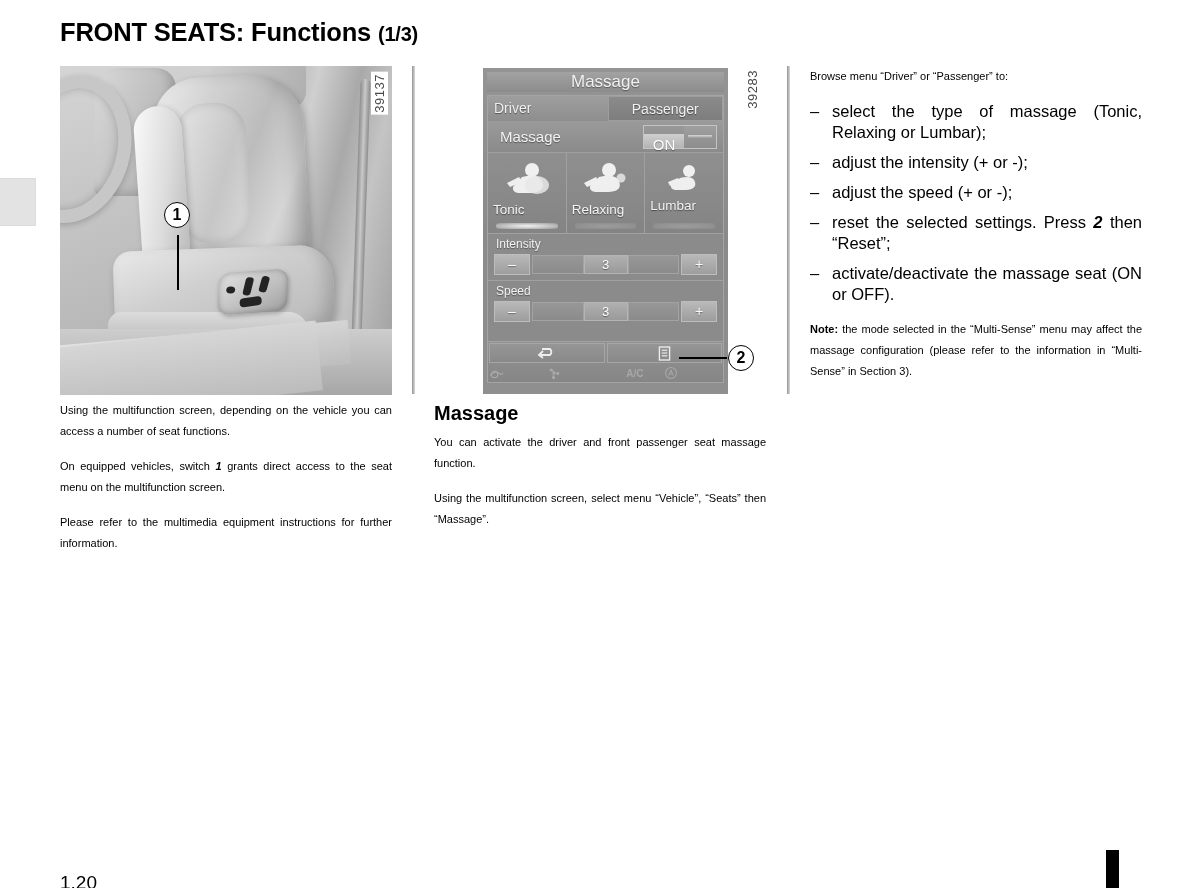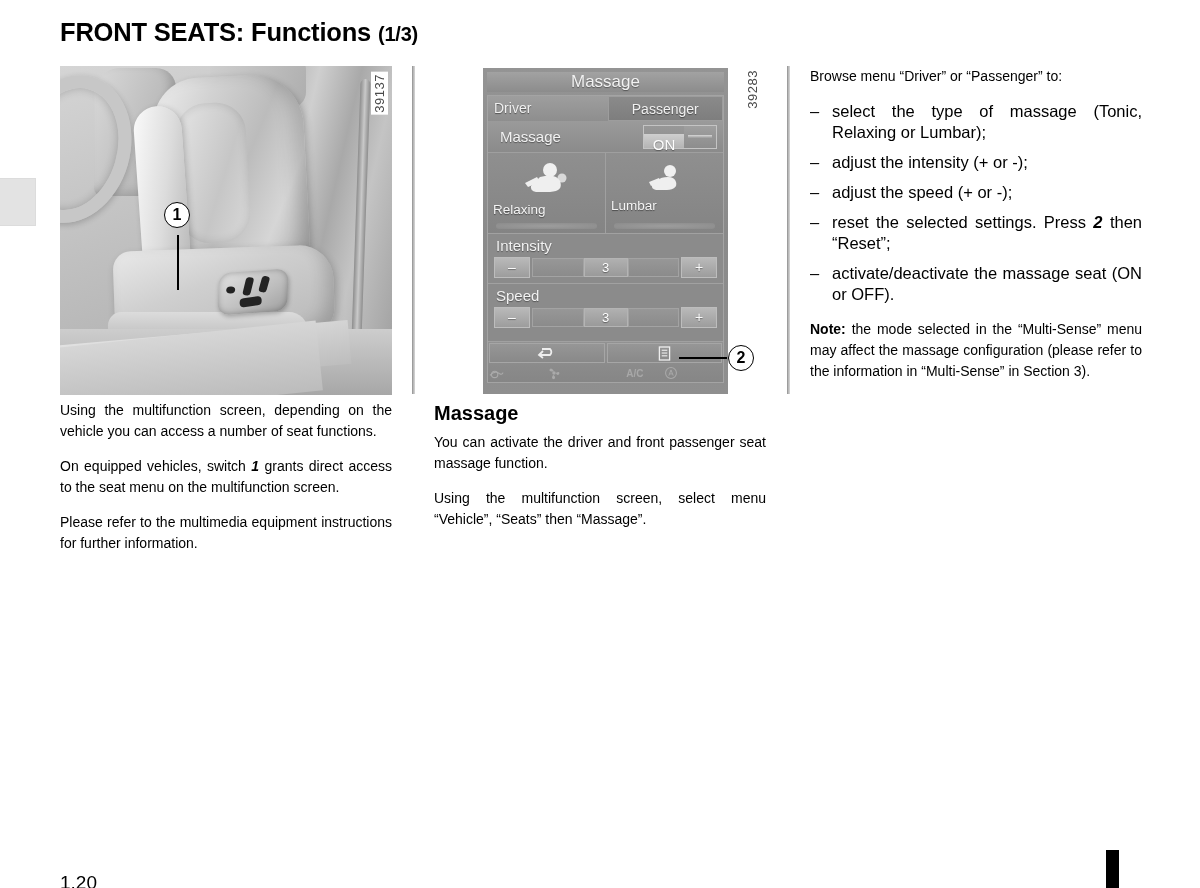--- a/index.html
+++ b/index.html
@@ -50,21 +50,21 @@
   .divider.left  { left: 412px; }
   .divider.right { left: 787px; }
 
   
   .col { position: absolute; top: 66px; }
   .col-1 { left: 60px;  width: 332px; }
   .col-2 { left: 434px; width: 332px; }
   .col-3 { left: 810px; width: 332px; }
 
   p.body {
-    font-size: 14px; line-height: 21px;
+    font-size: 11px; line-height: 21px;
     text-align: justify;
     margin-bottom: 14px;
     hyphens: manual;
   }
   p.body:last-child { margin-bottom: 0; }
   .sub-head {
     font-size: 20px; font-weight: bold;
     margin-bottom: 7px;
   }
   b.num { font-style: italic; font-weight: bold; }
@@ -302,21 +302,21 @@
     position:absolute; left:8px; right:8px; bottom:4px; height:6px;
     background: radial-gradient(ellipse at center,#9d9d9d 0%,#8d8d8d 90%);
     border-radius:3px;
   }
   .mode.selected .underbar{
     background: radial-gradient(ellipse at center,#f2f2f2 0%,#b5b5b5 70%,#8f8f8f 100%);
   }
   
   .sgroup { border-top:1px solid #a1a1a1; padding:2px 6px 5px; }
   .sgroup .slbl {
-    color:#f2f2f2; font-size:15px; margin:1px 0 3px 2px;
+    color:#f2f2f2; font-size:12px; margin:1px 0 3px 2px;
     text-shadow:0 1px 1px rgba(0,0,0,.4);
   }
   .srow { display:flex; height:21px; }
   .sbtn {
     width:36px; border:1px solid #bdbdbd;
     background: linear-gradient(180deg,#b9b9b9,#9d9d9d);
     color:#fafafa; font-size:14px; line-height:19px; text-align:center;
     text-shadow:0 1px 1px rgba(0,0,0,.35);
   }
   .strack {
@@ -412,20 +412,32 @@
         <div class="row-massage">
           <div class="lbl">Massage</div>
           <div class="toggle">
             <div class="on">ON</div>
             <div class="knob"></div>
           </div>
         </div>
 
         <div class="modes">
 
+          <div class="mode selected">
+            <div class="icon">
+              <svg viewBox="0 0 70 36" width="70" height="36" style="margin:0 auto;">
+                <circle cx="40" cy="9" r="7" fill="#f0f0f0"></circle>
+                <path d="M30 16 Q46 12 50 20 Q54 30 40 32 L26 32 Q20 31 21 26 Z" fill="#efefef"></path>
+                <path d="M30 21 L18 26 L15 22 L27 16 Z" fill="#efefef"></path>
+                <ellipse cx="45" cy="24" rx="12" ry="9" fill="#e8e8e8" opacity=".85"></ellipse>
+              </svg>
+            </div>
+            <div class="mlabel">Tonic</div>
+            <div class="underbar"></div>
+          </div>
 
           <div class="mode">
             <div class="icon">
               <svg viewBox="0 0 70 36" width="70" height="36" style="margin:0 auto;">
                 <circle cx="38" cy="9" r="7" fill="#f0f0f0"></circle>
                 <circle cx="50" cy="17" r="4.5" fill="#d9d9d9"></circle>
                 <path d="M28 16 Q44 12 48 20 Q52 30 38 31 L24 31 Q18 30 19 25 Z" fill="#efefef"></path>
                 <path d="M28 21 L16 26 L13 22 L25 16 Z" fill="#efefef"></path>
               </svg>
             </div>

